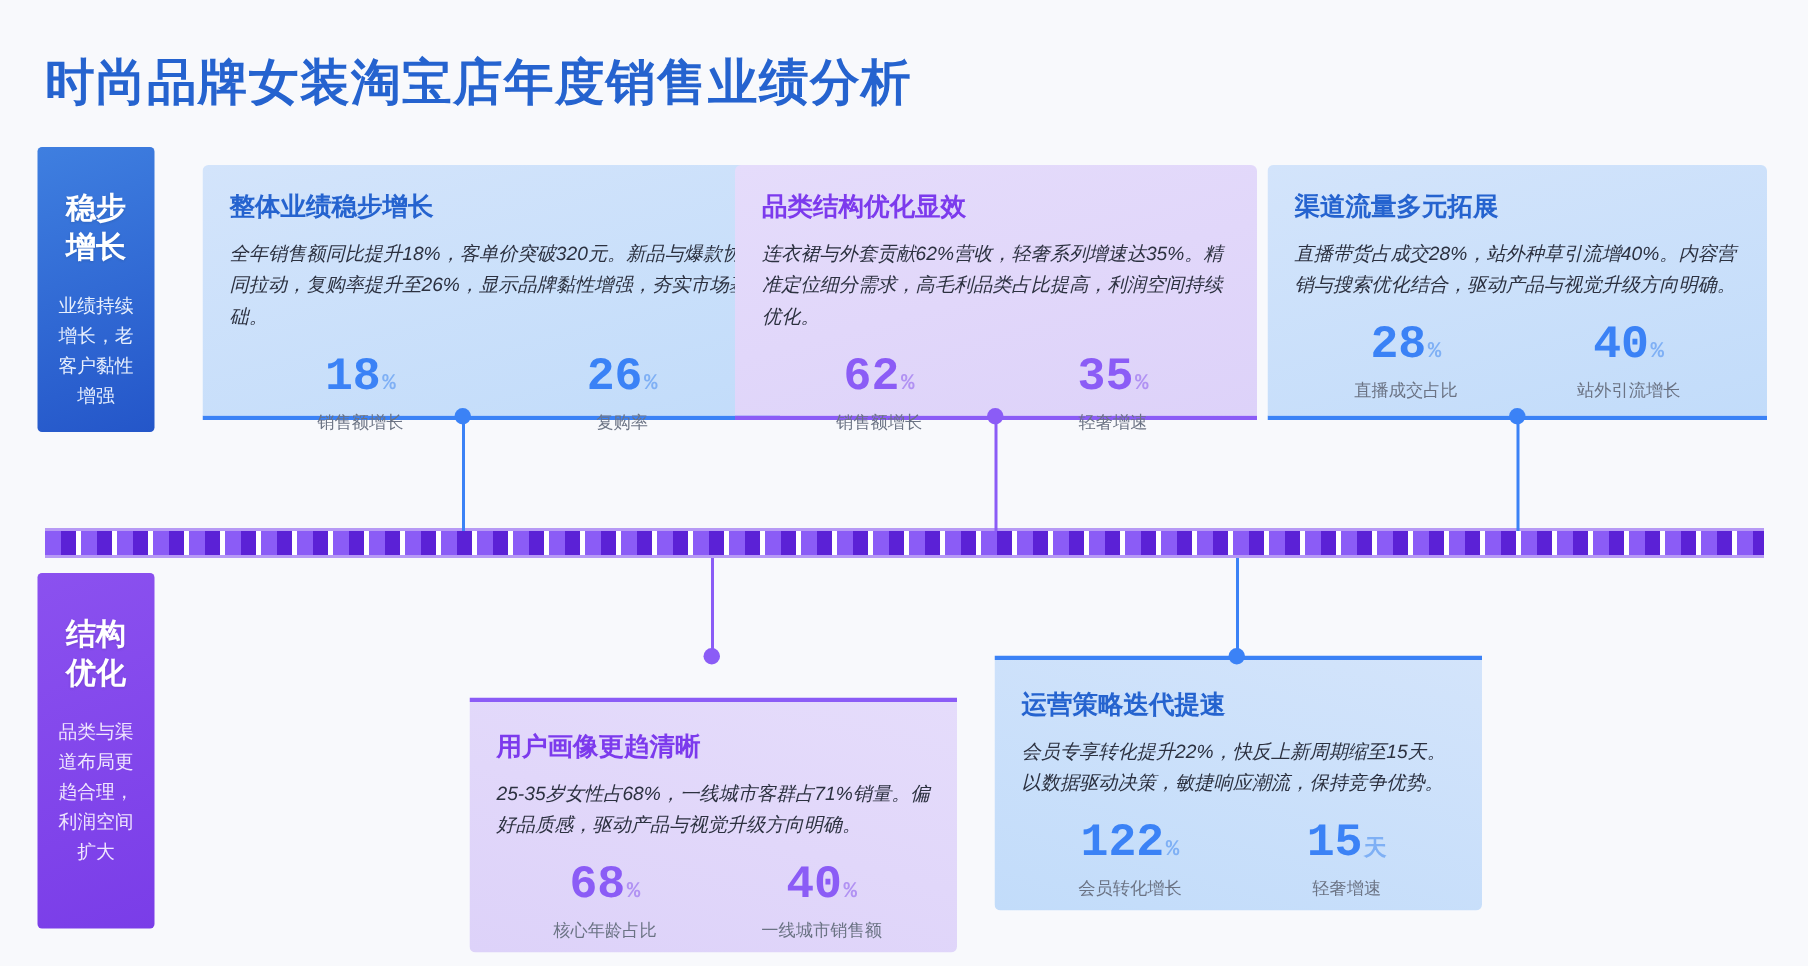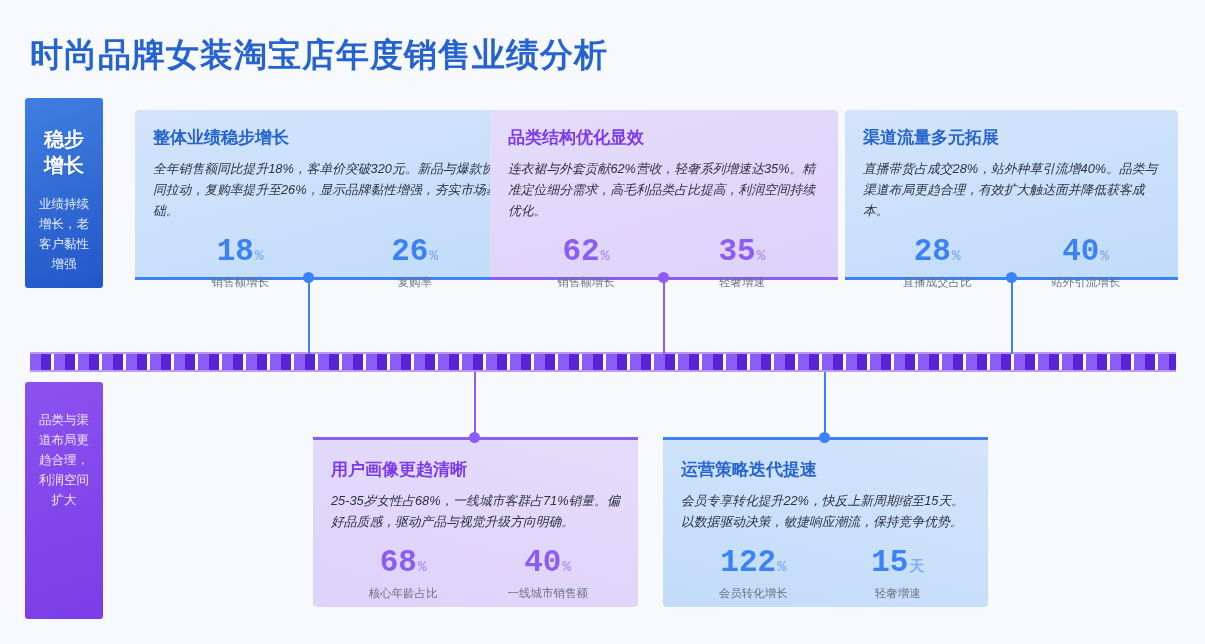--- a/index.html
+++ b/index.html
@@ -87,20 +87,21 @@
     background: linear-gradient(165deg, #e5dcfb 0%, #ddd2f9 100%);
     border-bottom: 3px solid #8b5cf6;
   }
   .card-blue.bottom {
     border-bottom: none; border-top: 3px solid #3b82f6;
     background: linear-gradient(195deg, #d3e4fb 0%, #c2dcfa 100%);
   }
   .card-purple.bottom {
     border-bottom: none; border-top: 3px solid #8b5cf6;
     background: linear-gradient(195deg, #e5dcfb 0%, #ddd2f9 100%);
+    margin-top: 28px;
   }
 
   .card-title {
     font-size: 17px; font-weight: bold;
     margin-bottom: 9px;
   }
   .card-blue .card-title, .card-blue.bottom .card-title { color: #2563cf; }
   .card-purple .card-title, .card-purple.bottom .card-title { color: #7c3aed; }
 
   .card-body {
@@ -151,20 +152,24 @@
 
   <div class="phase phase-top">
     <div class="phase-title">
       <div>稳步</div>
       <div>增长</div>
     </div>
     <div class="phase-desc">业绩持续增长，老客户黏性增强</div>
   </div>
 
   <div class="phase phase-bottom">
+    <div class="phase-title">
+      <div>结构</div>
+      <div>优化</div>
+    </div>
     <div class="phase-desc">品类与渠道布局更趋合理，利润空间扩大</div>
   </div>
 
   <div class="timeline"></div>
 
   <div class="card card-blue" style="left:135px; top:110px; width:385px; height:170px;">
     <div class="card-title">整体业绩稳步增长</div>
     <div class="card-body">全年销售额同比提升18%，客单价突破320元。新品与爆款协同拉动，复购率提升至26%，显示品牌黏性增强，夯实市场基础。</div>
     <div class="stats">
       <div class="stat">
@@ -196,21 +201,21 @@
       </div>
     </div>
   </div>
   <div class="connector">
     <div class="conn-dot purp-c" style="left:658px; top:272px;"></div>
     <div class="conn-line purp-c" style="left:663px; top:277px; height:77px;"></div>
   </div>
 
   <div class="card card-blue" style="left:845px; top:110px; width:333px; height:170px;">
     <div class="card-title">渠道流量多元拓展</div>
-    <div class="card-body">直播带货占成交28%，站外种草引流增40%。品类与渠道布局更趋合理，有效扩大触达面并降低获客成本。</div>
+    <div class="card-body">直播带货占成交28%，站外种草引流增40%。内容营销与搜索优化结合，驱动产品与视觉升级方向明确。</div>
     <div class="stats">
       <div class="stat">
         <div class="stat-value"><span>28</span><span class="stat-unit">%</span></div>
         <div class="stat-label">直播成交占比</div>
       </div>
       <div class="stat">
         <div class="stat-value"><span>40</span><span class="stat-unit">%</span></div>
         <div class="stat-label">站外引流增长</div>
       </div>
     </div>

